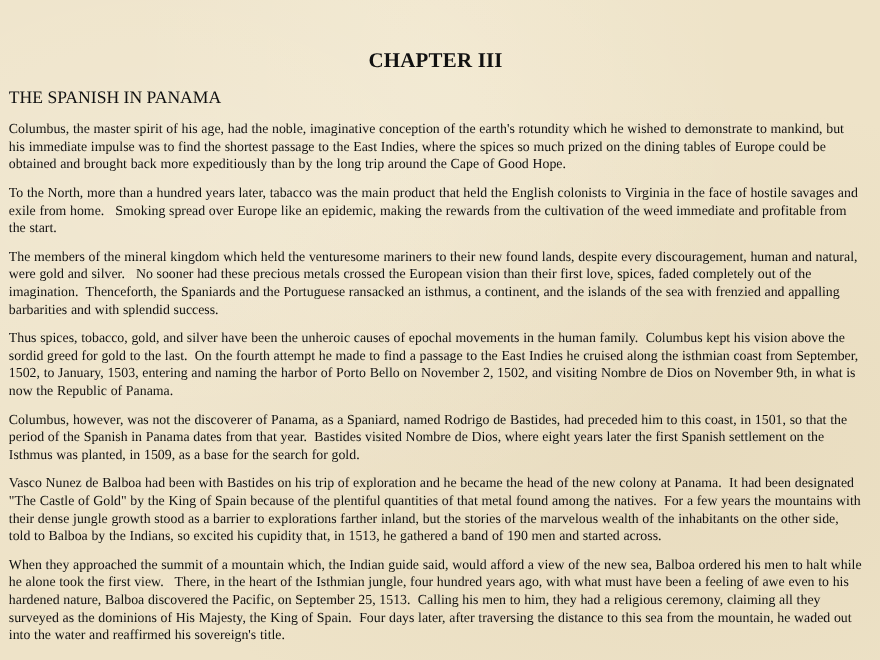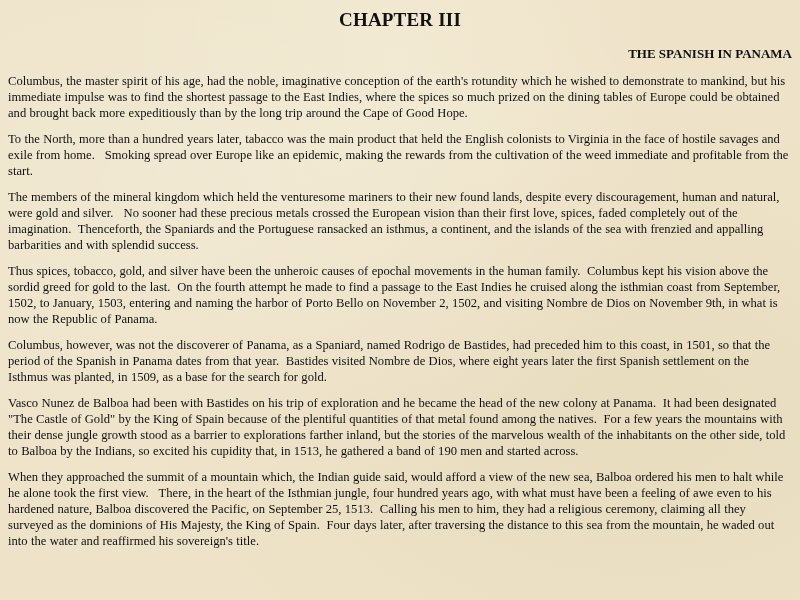--- a/index.html
+++ b/index.html
@@ -12,34 +12,35 @@
       overflow: hidden;
       background-color: #eee3c8;
       background-image:
         radial-gradient(ellipse at 20% 30%, rgba(255,255,255,0.18), transparent 60%),
         radial-gradient(ellipse at 80% 70%, rgba(200,180,140,0.15), transparent 55%),
         radial-gradient(ellipse at 50% 10%, rgba(255,250,235,0.2), transparent 50%);
       font-family: "Liberation Serif", "DejaVu Serif", serif;
       color: #111;
     }
     .page {
-      padding: 4px 8px 0 8px;
+      padding: 4px 16px 0 8px;
+      margin-top: 36px;
     }
     h1 {
       font-size: 19px;
       font-weight: bold;
       text-align: center;
       margin: 5px 0 0 0;
       line-height: 22px;
       letter-spacing: 0.2px;
     }
     h2 {
-      font-size: 13px;
-      font-weight: bold;
-      text-align: right;
+      font-size: 16px;
+      font-weight: normal;
+      text-align: left;
       margin: 14px 0 0 0;
       line-height: 18px;
     }
     p {
       font-size: 12.6px;
       line-height: 16px;
       margin: 10px 0 0 0;
       white-space: pre-wrap;
       word-spacing: 0.2px;
     }

